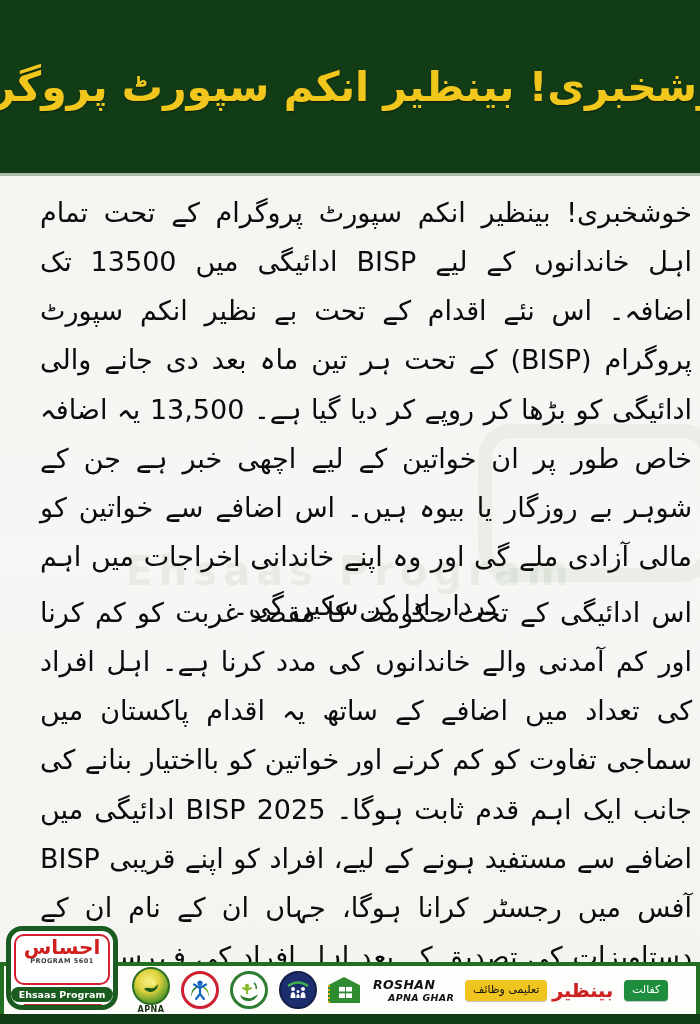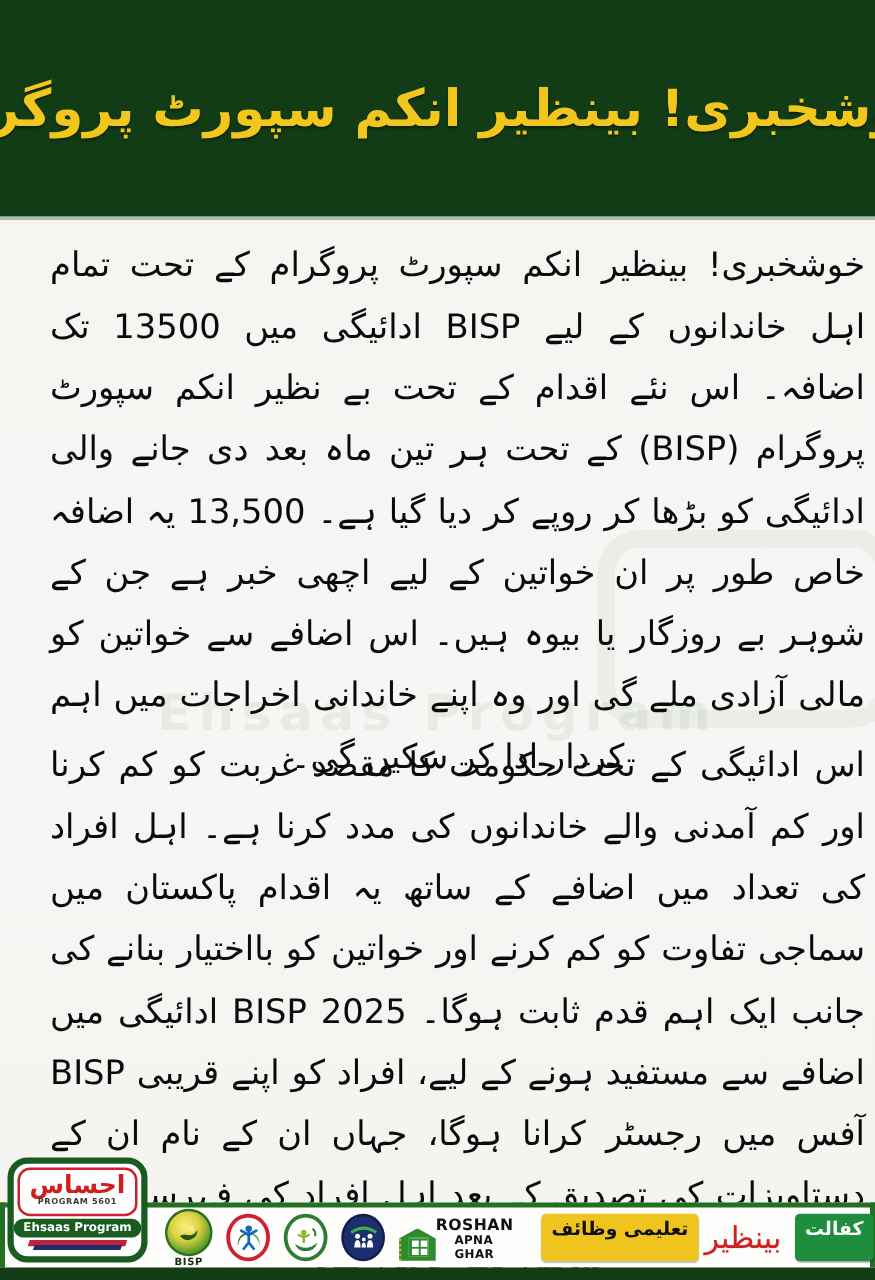--- a/index.html
+++ b/index.html
@@ -52,21 +52,21 @@
   }
   
   .ehsaas-badge{
     position:absolute;left:6px;bottom:14px;width:112px;height:84px;z-index:5;
     background:#fff;border:5px solid #1a5c20;border-radius:16px;
     display:flex;flex-direction:column;align-items:center;box-sizing:border-box;
     overflow:hidden;
   }
   .ehsaas-inner{
     margin-top:3px;border:2.5px solid #cf2030;border-radius:10px;
-    padding:1px 8px 6px;display:flex;flex-direction:column;align-items:center;
+    padding:1px 8px 18px;display:flex;flex-direction:column;align-items:center;
   }
   .ehsaas-urdu{color:#d01f1f;font-size:20px;font-weight:bold;line-height:1;direction:rtl;}
   .ehsaas-prog{font-size:6.5px;font-weight:bold;color:#3a3a3a;letter-spacing:.5px;}
   .ehsaas-pill{
     margin-top:2px;background:#1a5c20;color:#fff;font-size:9.5px;font-weight:bold;
     border-radius:9px;padding:2px 8px;white-space:nowrap;
   }
   .ehsaas-ribbon{margin-top:2px;width:78px;height:8px;position:relative;}
   .ehsaas-ribbon .red{position:absolute;left:0;top:0;width:78px;height:5px;background:#c5203a;transform:skewX(-18deg);}
   .ehsaas-ribbon .navy{position:absolute;left:4px;top:4px;width:70px;height:4px;background:#1c2e6e;transform:skewX(-18deg);}
@@ -76,44 +76,44 @@
     display:flex;align-items:center;justify-content:center;}
   .bisp-circle{
     background:radial-gradient(circle at 42% 35%,#f8ef7e 0%,#ddd23e 38%,#5d9c2e 72%,#2c6e22 100%);
     border:2px solid #2c6e22;
   }
   .bisp-label{font-size:8px;font-weight:bold;color:#16300f;margin-top:1px;letter-spacing:.5px;}
   .health-circle{background:#fff;border:3px solid #cf2030;}
   .community-circle{background:#fff;border:3px solid #2e7d32;}
   .family-circle{background:#1c2e6e;border:2px solid #131f4b;}
   
-  .roshan{display:flex;align-items:flex-end;gap:0;}
+  .roshan{display:flex;align-items:center;gap:13px;font-style:italic;}
   .house{
     width:30px;height:26px;background:#2e8b2e;border-left:2px dotted #e0b420;
     clip-path:polygon(50% 0,100% 32%,100% 100%,0 100%,0 32%);
     display:flex;align-items:flex-end;justify-content:center;
   }
   .house .win{
     width:14px;height:13px;margin-bottom:4px;background:#fff;
     background-image:linear-gradient(#2e8b2e 1.5px,transparent 1.5px),
       linear-gradient(90deg,#2e8b2e 1.5px,transparent 1.5px);
     background-size:7px 6.5px;border:1px solid #2e8b2e;
   }
   .roshan-text{display:flex;flex-direction:column;color:#101010;font-weight:800;}
   .roshan-l1{font-size:12.5px;letter-spacing:.4px;}
   .roshan-l2{font-size:9.5px;letter-spacing:.3px;margin-left:15px;}
   
   .badge-pair{display:flex;align-items:center;gap:5px;direction:ltr;}
   .badge{
-    font-weight:bold;direction:rtl;white-space:nowrap;border-radius:4px;
-    padding:3px 8px 17px;font-size:15px;box-shadow:0 1px 1px rgba(0,0,0,.25);
+    font-weight:normal;direction:rtl;white-space:nowrap;border-radius:4px;
+    padding:3px 8px 5px;font-size:11px;box-shadow:0 1px 1px rgba(0,0,0,.25);
   }
   .badge-yellow{background:#f0c41f;color:#101010;}
   .badge-green{background:#1e8e3e;color:#fff;}
-  .benazir{color:#d01f1f;font-size:24px;font-weight:normal;direction:rtl;white-space:nowrap;
+  .benazir{color:#d01f1f;font-size:19px;font-weight:bold;direction:rtl;white-space:nowrap;
     text-shadow:0 0 1px rgba(160,0,0,.4);}
   svg{display:block;}
 </style>
 </head>
 <body>
 
 <div class="page">
 
   <div class="header">
     <h1>خوشخبری! بینظیر انکم سپورٹ پروگرام</h1>
@@ -140,21 +140,21 @@
   <div class="footer-band">
     <div class="logo-row">
 
       <div class="seal">
         <div class="circle bisp-circle">
           <svg width="20" height="20" viewBox="0 0 20 20">
             <path d="M3 13 q5 5 10 2 q4 -2 4 -7 q-3 5 -8 4 q-4 -1 -6 1z" fill="#1f5a18"></path>
             <circle cx="12" cy="7" r="2.4" fill="#f4ee86"></circle>
           </svg>
         </div>
-        <div class="bisp-label">BISP</div>
+        <div class="bisp-label">APNA</div>
       </div>
 
       <div class="circle health-circle">
         <svg width="26" height="26" viewBox="0 0 26 26">
           <path d="M4 20 q2 -9 9 -10 q-6 -1 -8 4 q-1 3 -1 6z" fill="#2e7d32"></path>
           <path d="M22 20 q-2 -9 -9 -10 q6 -1 8 4 q1 3 1 6z" fill="#6aa832"></path>
           <circle cx="13" cy="6" r="2.6" fill="#1565c0"></circle>
           <path d="M13 9 v8 M13 11 L7 7.5 M13 11 L19 7.5 M13 17 L9 22 M13 17 L17 22" stroke="#1565c0" stroke-width="2.2" stroke-linecap="round" fill="none"></path>
         </svg>
       </div>

